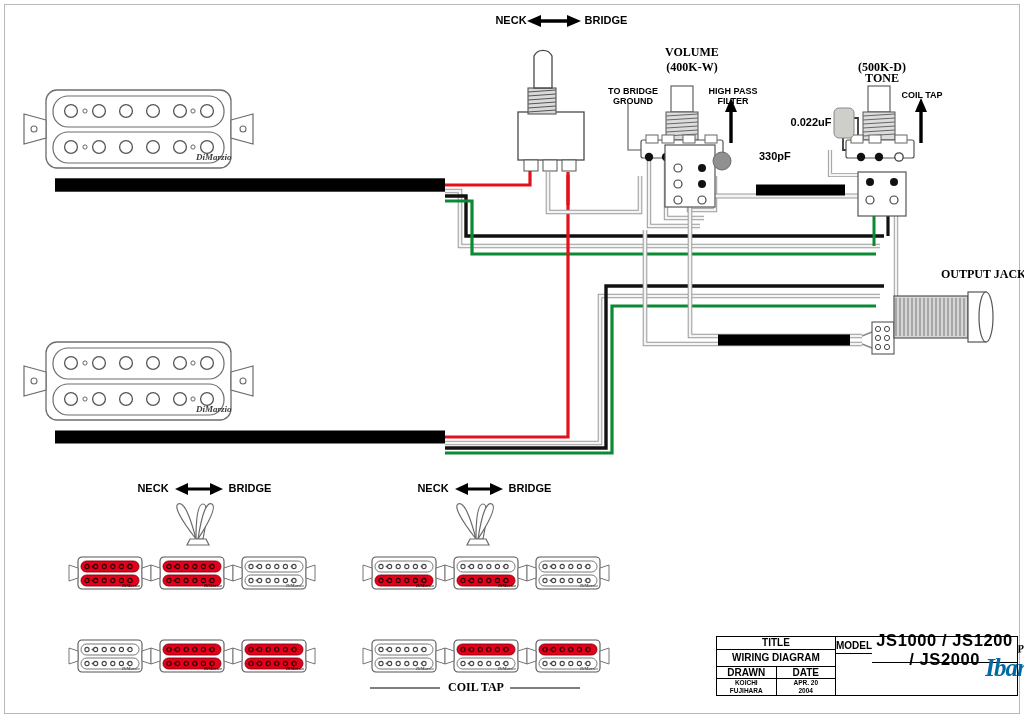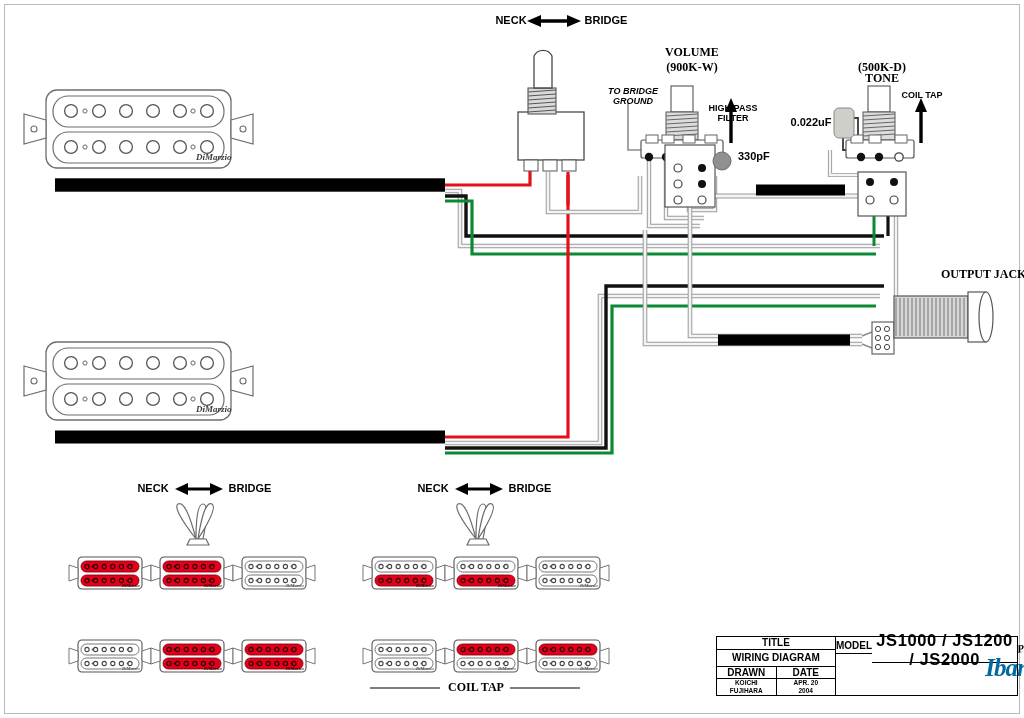--- a/index.html
+++ b/index.html
@@ -634,34 +634,34 @@
           <circle cx="49.5" cy="23.5" r="0.9" fill="#555"></circle>
           <text x="44" y="30" font-family="Liberation Serif, serif" font-size="4.5" font-style="italic" font-weight="bold" fill="#555">DiMarzio</text>
         </g>
       </g>
   </svg>
 
   <div class="lbl md" style="left:488px;top:14px;width:46px;">NECK</div>
   <div class="lbl md" style="left:578px;top:14px;width:56px;">BRIDGE</div>
 
   <div class="lbl lg" style="left:636px;top:46px;width:112px;">VOLUME</div>
-  <div class="lbl lg" style="left:636px;top:61px;width:112px;">(900K-W)</div>
+  <div class="lbl lg" style="left:636px;top:61px;width:112px;">(400K-W)</div>
 
   <div class="lbl lg" style="left:826px;top:40px;width:112px;margin-top:32px;">TONE</div>
   <div class="lbl lg" style="left:826px;top:61px;width:112px;">(500K-D)</div>
 
-  <div class="lbl sm" style="left:594px;top:86px;width:78px;font-style:italic;">TO BRIDGE
+  <div class="lbl sm" style="left:594px;top:86px;width:78px;">TO BRIDGE
 GROUND</div>
 
-  <div class="lbl sm" style="left:698px;top:103px;width:70px;">HIGH PASS
+  <div class="lbl sm" style="left:698px;top:86px;width:70px;">HIGH PASS
 FILTER</div>
 
   <div class="lbl sm" style="left:892px;top:90px;width:60px;">COIL TAP</div>
 
-  <div class="lbl md" style="left:738px;top:150px;width:52px;text-align:left;">330pF</div>
+  <div class="lbl md" style="left:759px;top:150px;width:52px;text-align:left;">330pF</div>
 
   <div class="lbl md" style="left:780px;top:116px;width:62px;text-align:center;">0.022uF</div>
 
   <div class="lbl lg" style="left:908px;top:268px;width:108px;text-align:left;margin-left:33px;">OUTPUT JACK</div>
 
   <div class="lbl md" style="left:130px;top:482px;width:46px;">NECK</div>
   <div class="lbl md" style="left:222px;top:482px;width:56px;">BRIDGE</div>
 
   <div class="lbl md" style="left:410px;top:482px;width:46px;">NECK</div>
   <div class="lbl md" style="left:502px;top:482px;width:56px;">BRIDGE</div>

